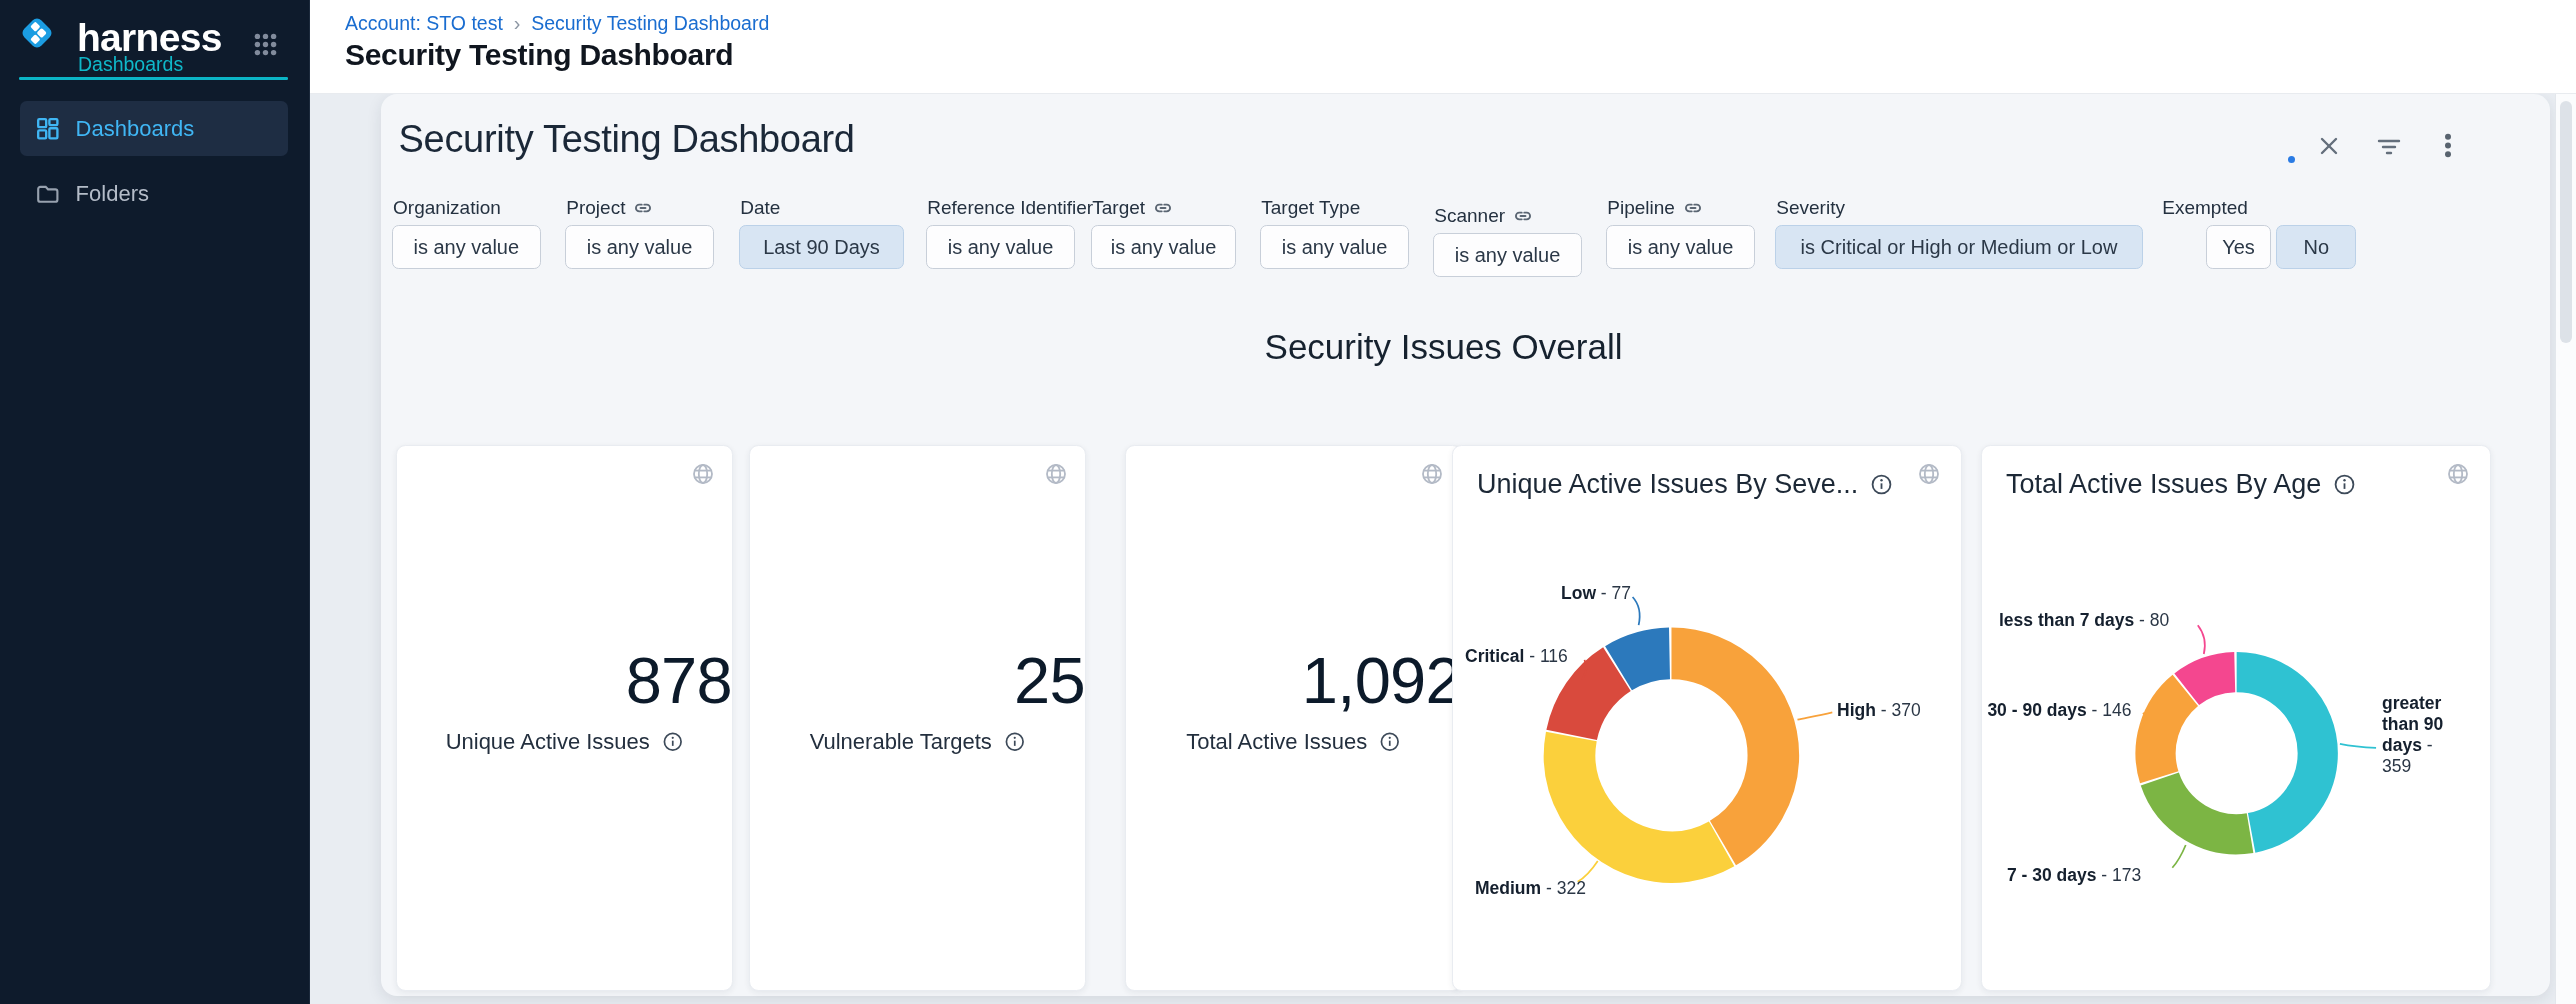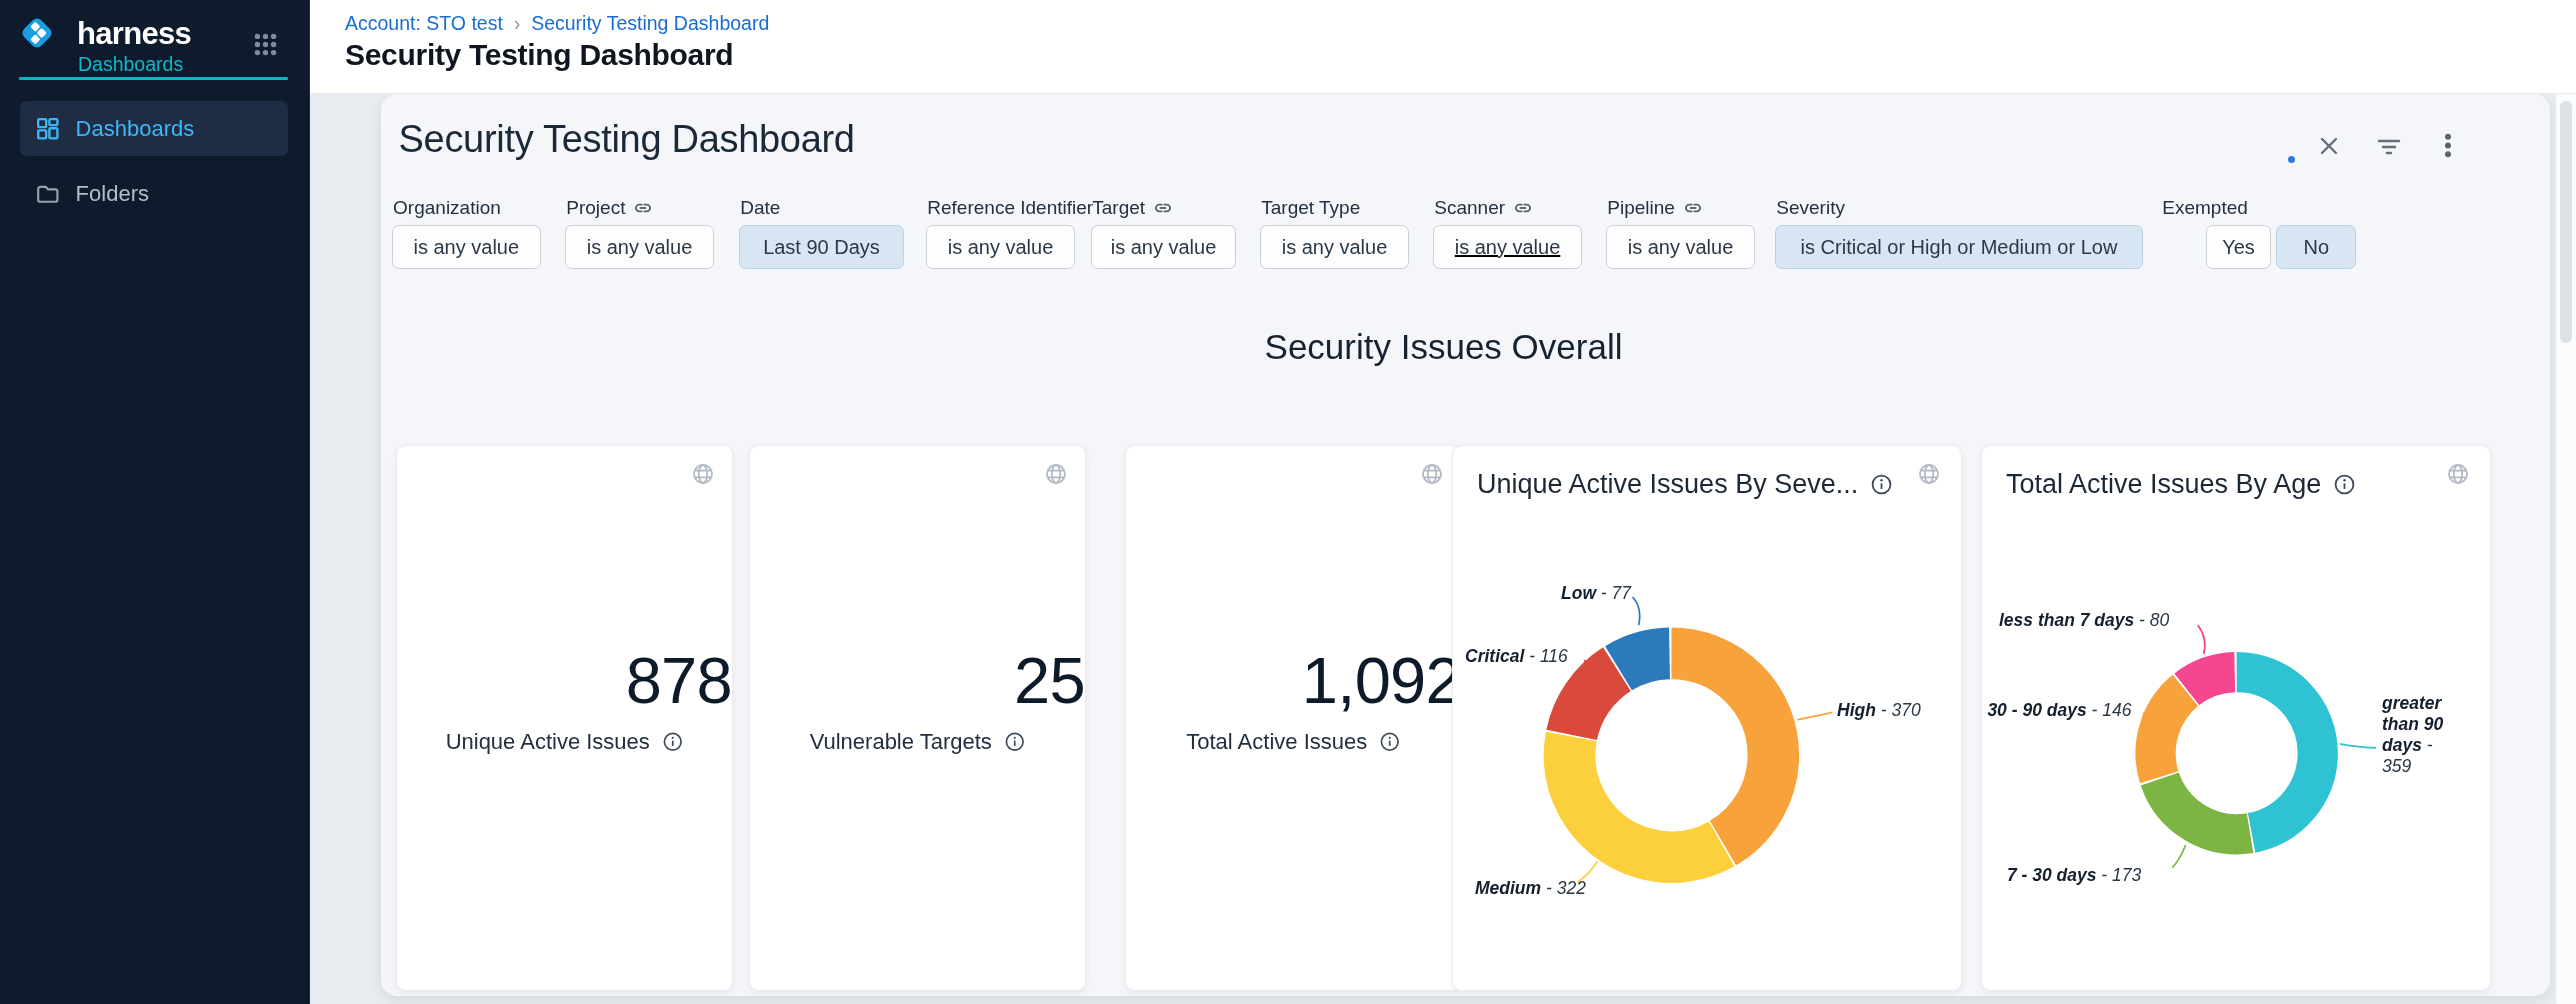--- a/index.html
+++ b/index.html
@@ -3,21 +3,21 @@
 <meta charset="utf-8">
 <style>
   * { margin:0; padding:0; box-sizing:border-box; }
   html,body { width:2576px; height:1005px; overflow:hidden; }
   body { font-family:"Liberation Sans","DejaVu Sans",sans-serif; background:#e9edf2; position:relative; }
 
   
   .sidebar { position:absolute; left:0; top:0; width:310px; height:1005px; background:#0e1b2c; z-index:30; border-right:0.7px solid #1c2a3c; }
   .logo-row { position:absolute; left:19px; top:13.5px; width:272px; height:63px; }
   .logo-mark { position:absolute; left:0; top:1.3px; }
-  .brand-word { position:absolute; left:58px; top:2.7px; font-size:31px; font-weight:700; color:#ffffff; letter-spacing:-0.7px; }
+  .brand-word { position:absolute; left:58px; top:2.7px; font-size:39px; font-weight:700; color:#ffffff; letter-spacing:-0.7px; }
   .brand-sub { position:absolute; left:59px; top:39px; font-size:19.5px; font-weight:500; color:#0fb8c9; }
   .grid-icon { position:absolute; left:233px; top:17.5px; width:27px; height:27px; }
   .sidebar-rule { position:absolute; left:19px; top:77px; width:269px; height:2.7px; background:#0bb5c6; border-radius:1.3px; }
   .nav-item { position:absolute; left:20px; width:268px; display:flex; align-items:center; gap:15px; padding-left:15px; border-radius:6.7px; }
   .nav-item.active { top:101px; height:55px; background:#1e2d43; }
   .nav-item.plain { top:172px; height:43px; }
   .nav-label { font-size:22px; font-weight:500; }
   .nav-item.active .nav-label { color:#40b6f4; }
   .nav-item.plain .nav-label { color:#b4bcc8; }
 
@@ -52,21 +52,21 @@
   .card.c4 { left:1071px;width:510px; }
   .card.c5 { left:1600px;width:510px; }
   .globe { position:absolute; top:16px; width:24px; height:24px; }
   .card.c1 .globe,.card.c2 .globe,.card.c3 .globe { right:17.5px; }
   .card.c4 .globe,.card.c5 .globe { right:20px; }
   .metric-value { position:absolute; left:0; top:197px; width:100%; text-align:right; font-size:65px; font-weight:400; color:#0c1a2a; letter-spacing:-0.7px; }
   .metric-label { position:absolute; left:0; top:283px; width:100%; display:flex; align-items:center; justify-content:center; gap:12px; font-size:22px; color:#232f3e; }
   .chart-title { position:absolute; left:24px; top:23px; display:flex; align-items:center; gap:12px; font-size:27px; font-weight:500; color:#1c2836; white-space:nowrap; }
   .donut-svg { position:absolute; left:0; top:0; width:100%; height:100%; }
   .callouts { position:absolute; left:0; top:0; width:100%; height:100%; pointer-events:none; }
-  .callout { position:absolute; font-size:17.5px; color:#2a3645; white-space:nowrap; transform:translateY(-50%);font-style:italic; }
+  .callout { position:absolute; font-size:17.5px; color:#2a3645; white-space:nowrap; transform:translateY(-50%); }
   .callout b { color:#15202e; font-weight:700; }
   .callout.wrap { white-space:normal; transform:none; line-height:21px; }
 
   
   .info-ic { flex:0 0 auto; }
 
   
   .scroll-track { position:absolute; right:0; top:94px; width:21.5px; height:911px; background:#fbfcfd; border-left:1.3px solid #e3e7ec; z-index:25; }
   .scroll-thumb { position:absolute; left:4px; top:6.7px; width:12px; height:242px; border-radius:6px; background:#dde2e8; }
 </style>
@@ -192,21 +192,21 @@
           </svg>
         </div>
         <div class="chip" style="width: 145px;">is any value</div>
       </div>
       <div class="filter-group" style="left: 879px; top: 131px;">
         <div class="filter-label">
           <span>Target Type</span>
         </div>
         <div class="chip" style="width: 149px;">is any value</div>
       </div>
-      <div class="filter-group" style="left: 1052px; top: 131px; text-decoration: underline;">
+      <div class="filter-group" style="left: 1052px; top: 139px;">
         <div class="filter-label">
           <span>Scanner</span>
           <svg width="20" height="20" viewBox="0 0 24 24" fill="none" stroke="#5b6673" stroke-width="2.2" stroke-linecap="round">
             <path d="M10.5 16 H7.5 a4 4 0 0 1 0-8 h3"></path>
             <path d="M13.5 8 h3 a4 4 0 0 1 0 8 h-3"></path>
             <line x1="9" y1="12" x2="15" y2="12"></line>
           </svg>
         </div>
         <div class="chip" style="width: 149px;">is any value</div>
       </div>

